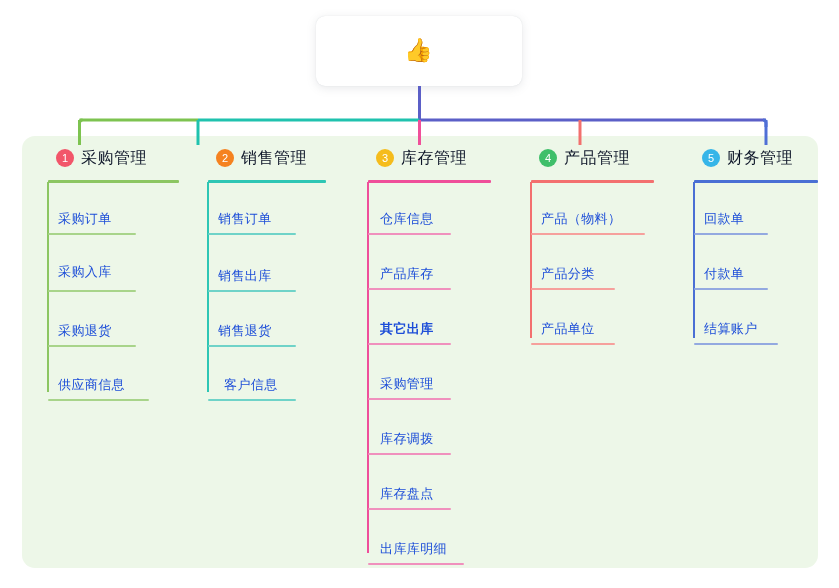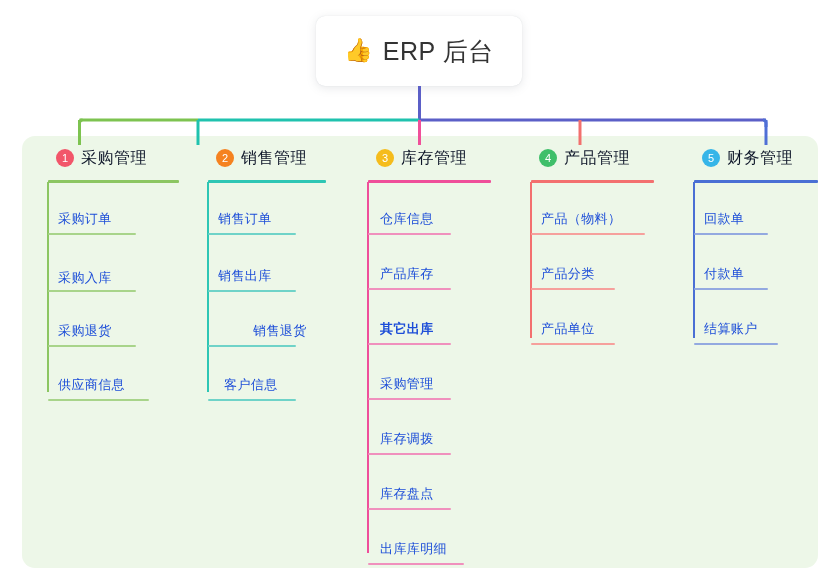--- a/index.html
+++ b/index.html
@@ -121,21 +121,20 @@
     border-radius: 1px;
   }
 </style>
 </head>
 <body>
 
 <div id="stage">
 
   <div id="root-card">
     <span class="thumb">👍</span>
-    <span class="title">ERP 后台</span>
   </div>
 
   <div id="panel"></div>
 
   <svg id="wires" viewBox="0 0 839 588" xmlns="http://www.w3.org/2000/svg">
 
     <path d="M419.5,86 L419.5,120" stroke="#5b5fc7" stroke-width="3" fill="none"></path>
 
     <path d="M79.5,120 L198,120" stroke="#7dc350" stroke-width="3" fill="none"></path>
 
@@ -166,21 +165,21 @@
   <div class="column" style="left:34px;">
     <div class="col-head">
       <span class="badge" style="background:#f2566a">1</span>
       <span class="col-title">采购管理</span>
     </div>
     <div class="head-rule" style="background:#8cc662; width:131px;"></div>
 
     <div class="leaf" style="left:24px; top:64px;">采购订单</div>
     <div class="leaf-rule" style="left:14px; top:87px; width:88px; background:#a8d48a;"></div>
 
-    <div class="leaf" style="left:24px; top:123px;">采购入库</div>
+    <div class="leaf" style="left:24px; top:117px;">采购入库</div>
     <div class="leaf-rule" style="left:14px; top:144px; width:88px; background:#a8d48a;"></div>
 
     <div class="leaf" style="left:24px; top:176px;">采购退货</div>
     <div class="leaf-rule" style="left:14px; top:199px; width:88px; background:#a8d48a;"></div>
 
     <div class="leaf" style="left:24px; top:230px;">供应商信息</div>
     <div class="leaf-rule" style="left:14px; top:253px; width:101px; background:#a8d48a;"></div>
   </div>
 
   <div class="column" style="left:194px;">
@@ -189,21 +188,21 @@
       <span class="col-title">销售管理</span>
     </div>
     <div class="head-rule" style="background:#2ec6b4; width:118px;"></div>
 
     <div class="leaf" style="left:24px; top:64px;">销售订单</div>
     <div class="leaf-rule" style="left:14px; top:87px; width:88px; background:#6fd3c8;"></div>
 
     <div class="leaf" style="left:24px; top:121px;">销售出库</div>
     <div class="leaf-rule" style="left:14px; top:144px; width:88px; background:#6fd3c8;"></div>
 
-    <div class="leaf" style="left:24px; top:176px;margin-left:35px;">销售退货</div>
+    <div class="leaf" style="left:24px; top:176px;">销售退货</div>
     <div class="leaf-rule" style="left:14px; top:199px; width:88px; background:#6fd3c8;"></div>
 
     <div class="leaf" style="left:24px; top:230px;margin-left:6px;">客户信息</div>
     <div class="leaf-rule" style="left:14px; top:253px; width:88px; background:#6fd3c8;"></div>
   </div>
 
   <div class="column" style="left:354px;">
     <div class="col-head">
       <span class="badge" style="background:#f5bc1c">3</span>
       <span class="col-title">库存管理</span>

